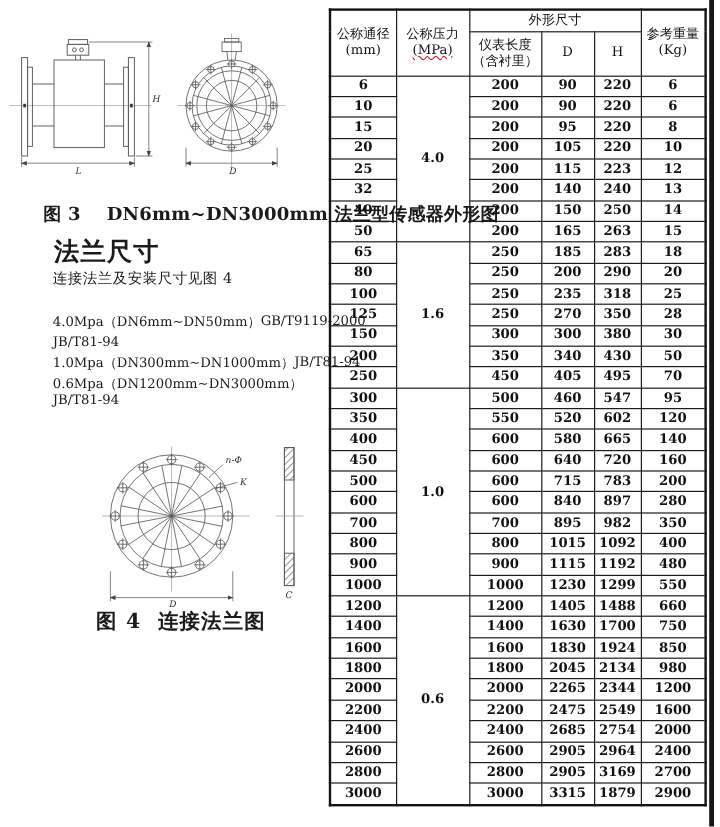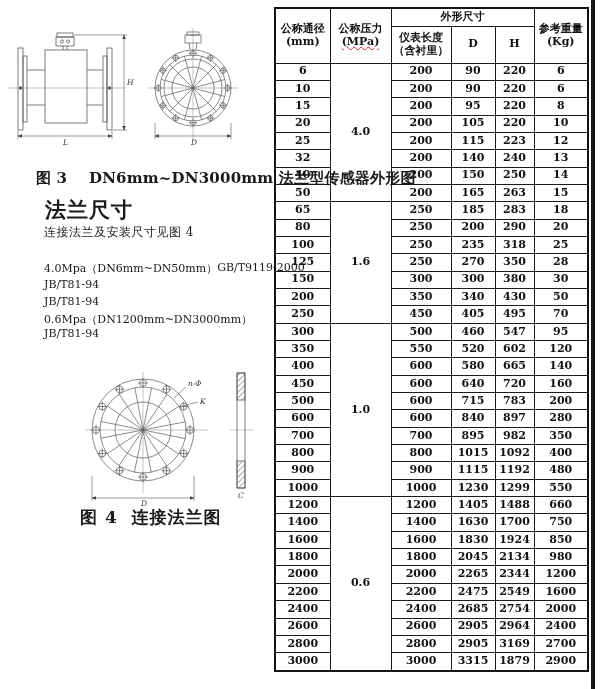--- a/index.html
+++ b/index.html
@@ -22,21 +22,21 @@
   svg { position:absolute; overflow:visible; }
   #fig3-drawing { left:0; top:15px; }
   #fig4-drawing { left:0; top:358px; }
   .dim-label { font-size:7.5px; font-style:italic; fill:#333; font-family:"DejaVu Serif",serif; }
   
   #spec-table-wrap { position:absolute; left:274px; top:7px; }
   table.spec { border-collapse:collapse; table-layout:fixed; width:313px; height:665px;
     font-size:11px; font-weight:bold; text-align:center; color:#111; }
   table.spec th, table.spec td { border:1px solid #1c1c1c; padding:0; vertical-align:middle; line-height:1.15; }
   table.spec { border:2px solid #141414; }
-  table.spec thead th { font-weight:bold; }
+  table.spec thead th { font-weight:normal; }
   th.twoline { vertical-align:top; padding-top:3px; line-height:19px; }
   td.cell-pressure { vertical-align:top; padding-top:2px; }
   .squiggle { text-decoration:underline; text-decoration-style:wavy; text-decoration-color:#d23; text-decoration-thickness:1px; }
   .sub-len { line-height:16px; padding-top:1px; }
   
   #right-edge-line { position:absolute; left:591px; top:0; width:4px; height:689px; background:#161616; }
 </style>
 </head>
 <body>
 
@@ -158,20 +158,21 @@
   <div id="body-line1" class="body-line">连接法兰及安装尺寸见图 4</div>
 
   <div id="std-0" class="std-line">
     <span>4.0Mpa（DN6mm~DN50mm）</span>
     <span>GB/T9119-2000</span>
   </div>
   <div id="std-1" class="std-line">
     <span>JB/T81-94</span>
   </div>
   <div id="std-2" class="std-line">
+    <span>1.0Mpa（DN300mm~DN1000mm）</span>
     <span>JB/T81-94</span>
   </div>
   <div id="std-3" class="std-line">
     <span>0.6Mpa（DN1200mm~DN3000mm）</span>
     <span>JB/T81-94</span>
   </div>
 
   <svg id="fig4-drawing" width="270" height="150" viewBox="0 0 270 150">
     <defs>
       <marker id="ar4" viewBox="0 0 10 10" refX="9" refY="5" markerWidth="8" markerHeight="8" orient="auto-start-reverse">

